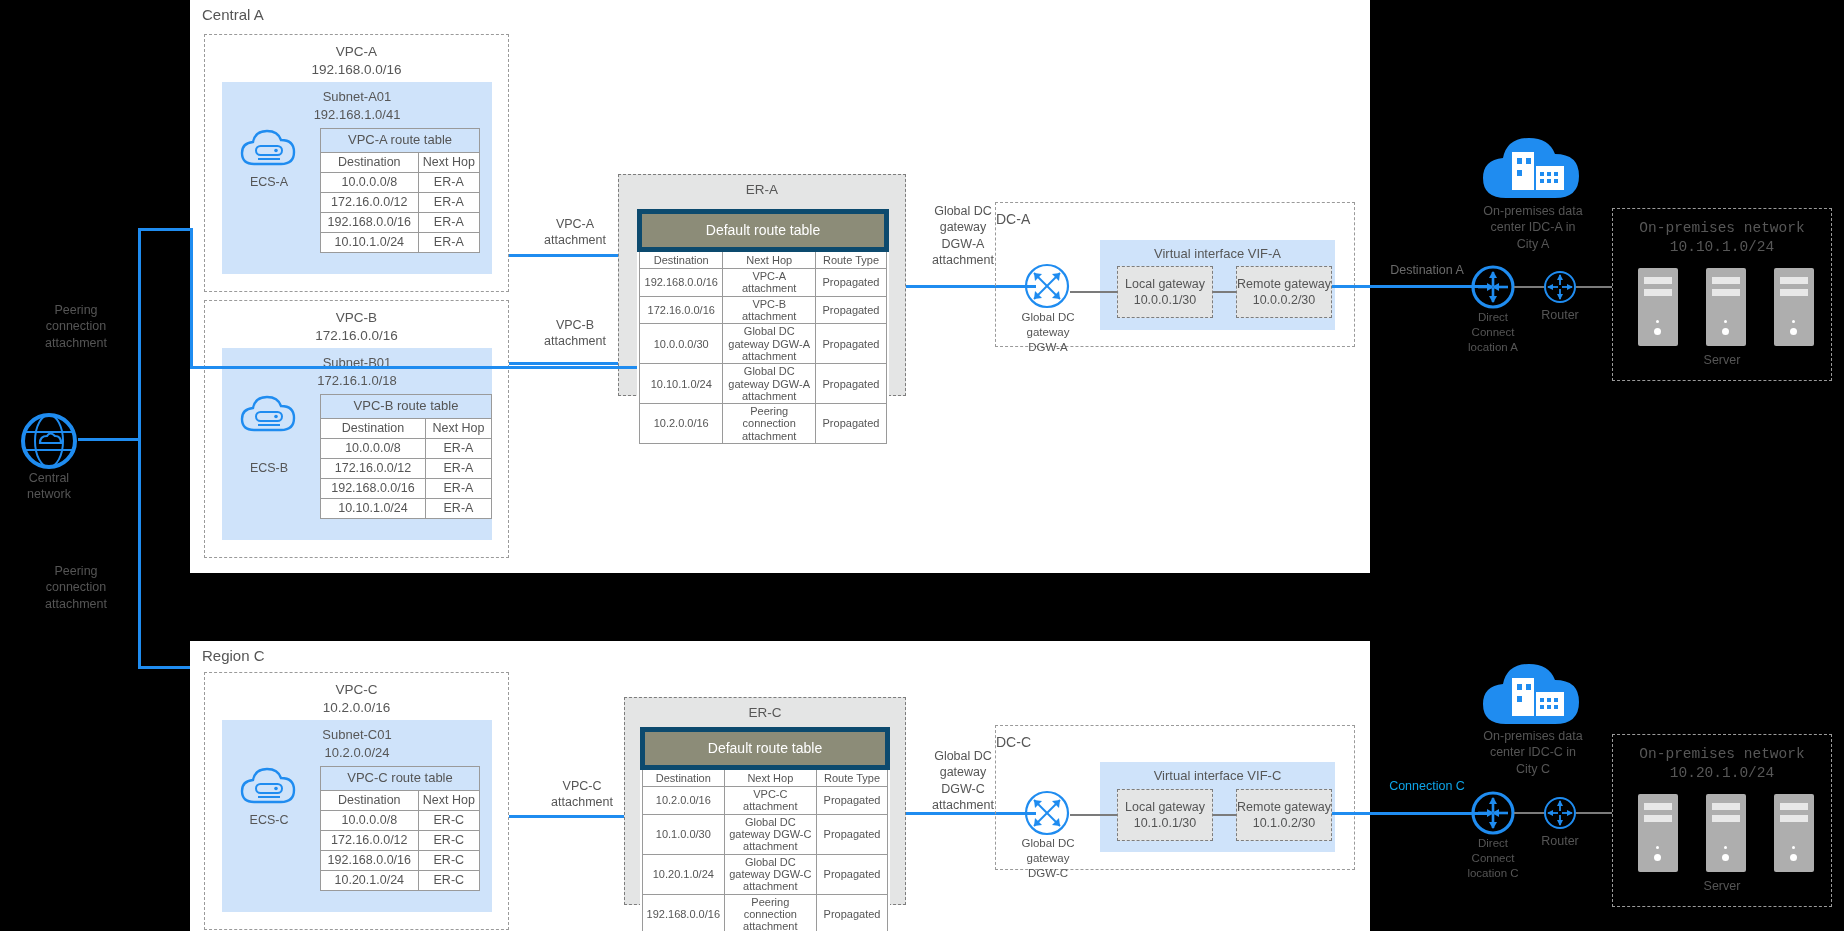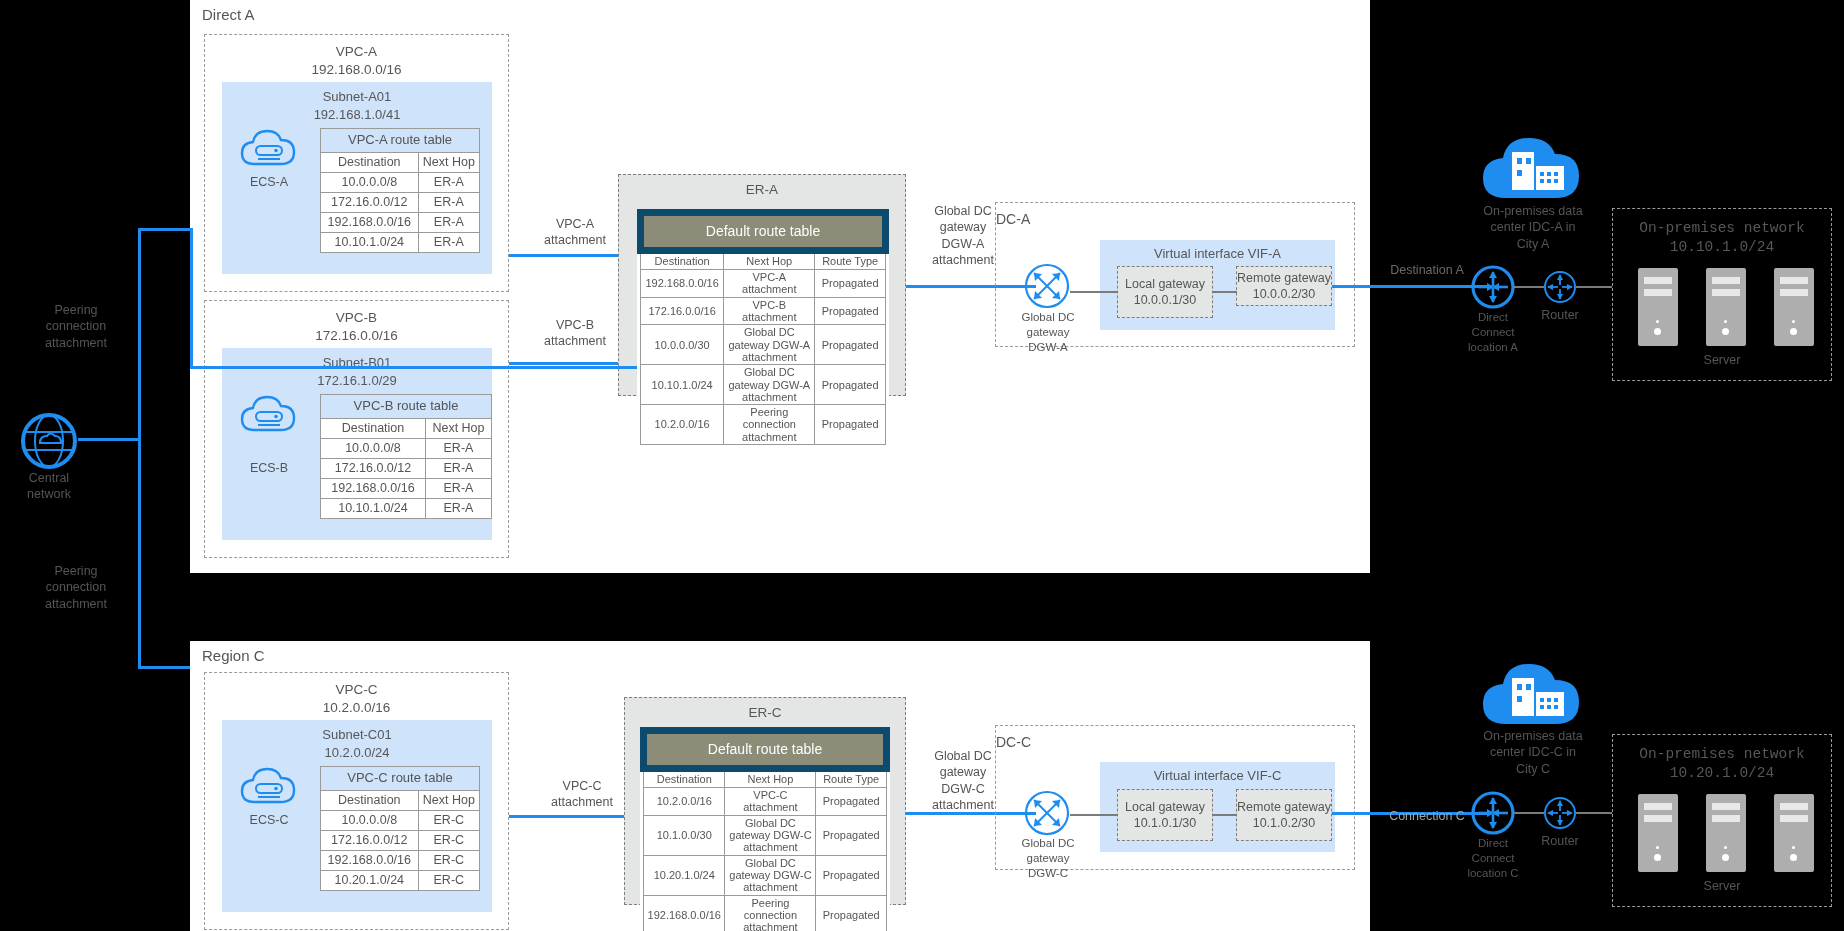--- a/index.html
+++ b/index.html
@@ -111,21 +111,21 @@
     text-align: center;
     font-weight: normal;
     padding: 1px 2px;
     line-height: 1.12;
   }
   table.ert .ert-caption {
     background: #8c8c78;
     color: #ffffff;
     font-size: 14px;
     height: 38px;
-    border: 7px solid #0c4a6e;
+    border: 5px solid #0c4a6e;
   }
   table.ert .ert-head td { height: 19px; font-size: 11px; }
   table.ert .ert-body td { height: 20px; }
 
   
   .dc-title {
     position: absolute;
     width: 100%;
     font-size: 14px;
     color: #575757;
@@ -228,21 +228,21 @@
   <div class="txt" style="left:6px; top:563px; width:140px;">Peering
 connection
 attachment</div>
 
   <div class="line-blue" style="left:138px; top:228px; width:3px; height:440px;"></div>
   <div class="line-blue" style="left:78px; top:438px; width:62px; height:3px;"></div>
   <div class="line-blue" style="left:138px; top:228px; width:52px; height:3px;"></div>
   <div class="line-blue" style="left:138px; top:666px; width:52px; height:3px;"></div>
 
   <div class="region" style="left:190px; top:0px; width:1180px; height:573px;">
-    <div class="region-label">Direct A</div>
+    <div class="region-label">Central A</div>
   </div>
 
   <div class="dashed" style="left:204px; top:34px; width:305px; height:258px;">
     <div class="vpc-title"><span>VPC-A</span><br><span>192.168.0.0/16</span></div>
   </div>
   <div class="subnet" style="left:222px; top:82px; width:270px; height:192px;">
     <div class="subnet-title"><span>Subnet-A01</span><br><span>192.168.1.0/41</span></div>
   </div>
   <div class="abs" style="left:240px; top:128px; width:58px; height:42px;">
     <svg width="58" height="42" viewBox="0 0 58 42">
@@ -278,21 +278,21 @@
         <td>10.10.1.0/24</td>
         <td>ER-A</td>
         </tr>
     </tbody>
   </table>
 
   <div class="dashed" style="left:204px; top:300px; width:305px; height:258px;">
     <div class="vpc-title"><span>VPC-B</span><br><span>172.16.0.0/16</span></div>
   </div>
   <div class="subnet" style="left:222px; top:348px; width:270px; height:192px;">
-    <div class="subnet-title"><span>Subnet-B01</span><br><span>172.16.1.0/29</span></div>
+    <div class="subnet-title"><span>Subnet-B01</span><br><span>172.16.1.0/18</span></div>
   </div>
   <div class="abs" style="left:240px; top:394px; width:58px; height:42px;">
     <svg width="58" height="42" viewBox="0 0 58 42">
       <path d="M14 36 q-12 0 -12 -11 q0 -10 11 -11 q2 -11 14 -11 q11 0 14 9 q13 0 13 12 q0 12 -13 12 z" fill="none" stroke="#1f8cf0" stroke-width="2.4"></path>
       <rect x="16" y="18" width="26" height="9" rx="4.5" fill="none" stroke="#1f8cf0" stroke-width="2"></rect>
       <circle cx="36" cy="22.5" r="1.8" fill="#1f8cf0"></circle>
       <line x1="18" y1="31" x2="40" y2="31" stroke="#1f8cf0" stroke-width="2"></line>
     </svg>
   </div>
   <div class="txt" style="left:232px; top:460px; width:74px;">ECS-B</div>
@@ -398,21 +398,21 @@
     </svg>
   </div>
   <div class="txt" style="left:1000px; top:310px; width:96px; font-size:11.5px;">Global DC gateway
 DGW-A</div>
   <div class="vif" style="left:1100px; top:240px; width:235px; height:90px;">
     <div class="vif-title">Virtual interface VIF-A</div>
   </div>
   <div class="gw" style="left:1117px; top:266px; width:96px; height:52px;">Local
 gateway
 10.0.0.1/30</div>
-  <div class="gw" style="left:1236px; top:266px; width:96px; height:40px;">Remote
+  <div class="gw" style="left:1236px; top:266px; width:96px; height:52px;">Remote
 gateway
 10.0.0.2/30</div>
   <div class="line-gray" style="left:1070px; top:291px; width:48px; height:2px;"></div>
   <div class="line-gray" style="left:1212px; top:291px; width:25px; height:2px;"></div>
 
   <div class="line-blue" style="left:1332px; top:285px; width:155px; height:3px;"></div>
   <div class="txt" style="left:1372px; top:262px; width:110px; color:#6a6a6a;">Destination A</div>
 
   <div class="abs" style="left:1480px; top:136px; width:106px; height:70px;">
     <svg width="106" height="70" viewBox="0 0 106 70">
@@ -611,21 +611,21 @@
   <div class="gw" style="left:1117px; top:789px; width:96px; height:52px;">Local
 gateway
 10.1.0.1/30</div>
   <div class="gw" style="left:1236px; top:789px; width:96px; height:52px;">Remote
 gateway
 10.1.0.2/30</div>
   <div class="line-gray" style="left:1070px; top:814px; width:48px; height:2px;"></div>
   <div class="line-gray" style="left:1212px; top:814px; width:25px; height:2px;"></div>
 
   <div class="line-blue" style="left:1332px; top:812px; width:155px; height:3px;"></div>
-  <div class="txt" style="left:1372px; top:808px; width:110px; color:#a3a3a3;">Connection C</div>
+  <div class="txt" style="left:1372px; top:778px; width:110px; color:#0ea5e9;">Connection C</div>
 
   <div class="abs" style="left:1480px; top:662px; width:106px; height:70px;">
     <svg width="106" height="70" viewBox="0 0 106 70">
       <path d="M26 62 q-23 0 -23 -20 q0 -18 20 -20 q4 -20 26 -20 q20 0 26 16 q24 0 24 22 q0 22 -24 22 z" fill="#1f8cf0"></path>
       <rect x="32" y="16" width="22" height="38" fill="#ffffff"></rect>
       <rect x="56" y="30" width="28" height="24" fill="#ffffff"></rect>
       <rect x="37" y="22" width="5" height="6" fill="#1f8cf0"></rect>
       <rect x="46" y="22" width="5" height="6" fill="#1f8cf0"></rect>
       <rect x="37" y="34" width="5" height="6" fill="#1f8cf0"></rect>
       <rect x="60" y="36" width="4" height="4" fill="#1f8cf0"></rect>

